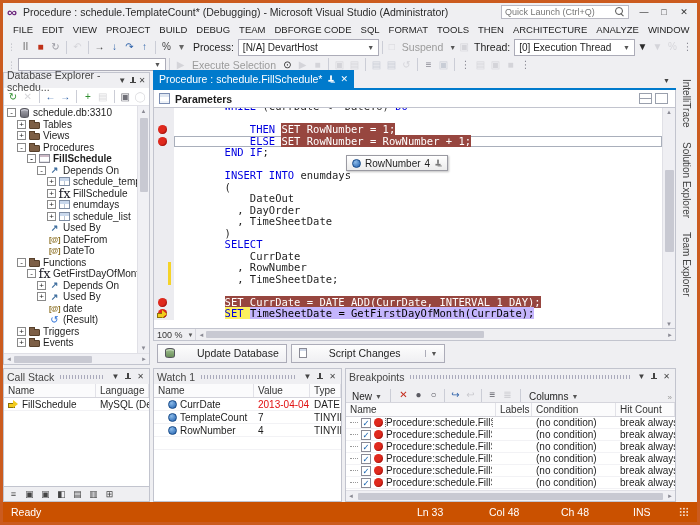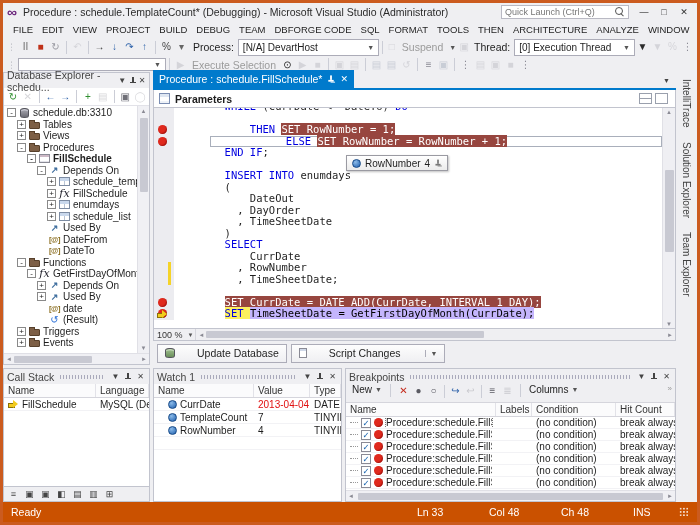--- a/index.html
+++ b/index.html
@@ -62,21 +62,21 @@
   .tree-row.bold { font-weight:bold; }
   .exp { flex:0 0 auto; width:9px; height:9px; border:1px solid #898989; background:#fff; font-size:8px; line-height:7px; text-align:center; color:#222; }
   .exp-space { flex:0 0 auto; width:9px; height:9px; }
   .ti { flex:0 0 auto; display:inline-flex; align-items:center; justify-content:center; width:13px; height:11px; font-size:9px; }
   .ic-db { width:9px; height:10px; border:1px solid #54545c; border-radius:4px / 2.5px; background:linear-gradient(#a9a9b2,#6c6c75); box-shadow:inset 0 1.5px 0 #c6c6cf; }
   .ic-folder { position:relative; width:11px; height:7px; background:#7d5f46; border:1px solid #57402b; border-radius:1px; margin-top:2px; }
   .ic-folder::before { content:""; position:absolute; left:-1px; top:-3px; width:4px; height:2px; background:#7d5f46; border:1px solid #57402b; border-bottom:none; }
   .ic-proc { width:11px; height:9px; border:1px solid #8a8a95; background:#fff; box-shadow:inset 0 2px 0 #cdb9c6, inset 0 -1px 0 #e3e3ea; }
   .ic-table { width:11px; height:9px; border:1px solid #7d8ca3; background:linear-gradient(#c9d8ec,#c9d8ec) no-repeat 0 0/100% 3px,
               linear-gradient(90deg, transparent 4px, #b9c4d4 4px, #b9c4d4 5px, transparent 5px), #fff; }
-  .ic-fx { font-family:"DejaVu Serif", serif; font-style:italic; font-size:11px; color:#23232e; }
+  .ic-fx { font-family:"DejaVu Serif", serif; font-size:13px; color:#23232e; }
   .ic-dep { color:#3f6e9e; font-weight:bold; font-size:9px; }
   .ic-param { font-size:7.5px; color:#8a6d1f; font-weight:bold; letter-spacing:-0.5px; }
   .ic-res { color:#2a6fd6; font-size:10px; }
   .vscroll { width:12px; background:#F0F0F4; border-left:1px solid #E0E0E6; display:flex; flex-direction:column; align-items:center; flex:0 0 auto; }
   .vscroll .arr { font-size:6px; color:#8a8a94; height:10px; line-height:10px; }
   .vscroll .thumb { width:8px; background:#C8C9D2; border-radius:1px; }
   .hscroll { height:11px; background:#F0F0F4; border-top:1px solid #E0E0E6; display:flex; align-items:center; flex:0 0 auto; }
   .hscroll .arr { font-size:6px; color:#8a8a94; width:10px; text-align:center; }
   .hscroll .thumb { height:7px; background:#C8C9D2; border-radius:1px; }
 
@@ -95,21 +95,21 @@
   .pb-right { margin-left:auto; display:flex; gap:3px; padding-right:2px; }
   .pb-ic { width:13px; height:11px; border:1px solid #9aa0ad; background:#fff; }
   .pb-ic.split { background:linear-gradient(#fff 4px, #9aa0ad 4px, #9aa0ad 5px, #fff 5px); }
 
   .editor { flex:1; position:relative; background:#fff; border:1px solid #C2C4CE; border-top:none; display:flex; min-height:0; overflow:hidden; }
   .ed-body { flex:1; position:relative; overflow:hidden; }
   .code { position:absolute; left:0; top:-7px; right:0; }
   .cline { display:flex; height:11.5px; align-items:stretch; }
   .cmargin { flex:0 0 20px; background:#ECECF0; position:relative; }
   .ctext { flex:1; font-family:"DejaVu Sans Mono", monospace; font-size:10.5px; line-height:11.5px; white-space:pre; color:#1e1e1e; }
-  .ctext.cur-line { box-shadow:inset 0 0 0 1px #A9AFBB;margin-left:36px; }
+  .ctext.cur-line { box-shadow:inset 0 0 0 1px #A9AFBB; }
   .seg-k { color:#0000E0; }
   .seg-r { background:#97463F; color:#fff; }
   .seg-y { background:#c4b5fd; color:#000; }
   .seg-yk { background:#FCF05E; color:#0000E0; }
   .bp-dot { position:absolute; left:4px; top:1px; width:9px; height:9px; border-radius:50%; background:#E0291D; box-shadow:inset -1px -1px 1px rgba(120,0,0,.5); }
   .chg-bar { position:absolute; right:3px; top:0; width:3px; height:100%; background:#F5D328; }
   .cur-arrow { position:absolute; left:3px; top:2px; width:11px; height:8px; z-index:2; }
   .cur-arrow::before { content:""; position:absolute; left:0; top:2.5px; width:5px; height:3px; background:#F2CB1D; border:0.5px solid #8a7008; }
   .cur-arrow::after { content:""; position:absolute; left:5px; top:0; border-left:5px solid #F2CB1D; border-top:4px solid transparent; border-bottom:4px solid transparent; filter:drop-shadow(0 0 0.5px #8a7008); }
 
@@ -148,21 +148,21 @@
   .red-val { color:#E01010; }
   .grid-fill { flex:1; }
 
   .cs-arrow { position:relative; width:11px; height:8px; flex:0 0 11px; }
   .cs-arrow::before { content:""; position:absolute; left:0; top:2.5px; width:5px; height:3px; background:#F2CB1D; border:0.5px solid #8a7008; }
   .cs-arrow::after { content:""; position:absolute; left:5px; top:0; border-left:5px solid #F2CB1D; border-top:4px solid transparent; border-bottom:4px solid transparent; }
 
   .dockicons { height:15px; background:#EFEFF2; border-top:1px solid #C2C4CE; display:flex; align-items:center; gap:3px; padding:0 3px; flex:0 0 auto; }
   .dockicons .i { width:13px; height:13px; font-size:9px; color:#444; }
 
-  .bp-toolbar { height:19px; display:flex; align-items:flex-start; gap:2px; padding:0 3px; background:#EFEFF2; border-bottom:1px solid #D5D5DC; font-size:10px; color:#1e1e1e; flex:0 0 auto; }
+  .bp-toolbar { height:19px; display:flex; align-items:flex-end; gap:2px; padding:0 3px; background:#EFEFF2; border-bottom:1px solid #D5D5DC; font-size:10px; color:#1e1e1e; flex:0 0 auto; }
   .bp-toolbar .lbl { display:flex; align-items:center; gap:3px; padding:0 3px; }
   .bp-toolbar .chev { font-size:7px; color:#555; }
   .bp-toolbar .ovf { margin-left:auto; color:#999; font-size:8px; }
   .cb { width:10px; height:10px; border:1px solid #8a8a95; background:#fff; font-size:8.5px; line-height:9px; text-align:center; color:#1C66B0; flex:0 0 10px; }
   .bp-red { width:9px; height:9px; border-radius:50%; background:#E0291D; flex:0 0 9px; box-shadow:inset -1px -1px 1px rgba(120,0,0,.5); }
   .bp-name-txt { overflow:hidden; white-space:nowrap; }
   .focused { outline:1px dotted #777; }
   .treedots { width:8px; flex:0 0 8px; border-bottom:1px dotted #999; height:1px; }
 
   

